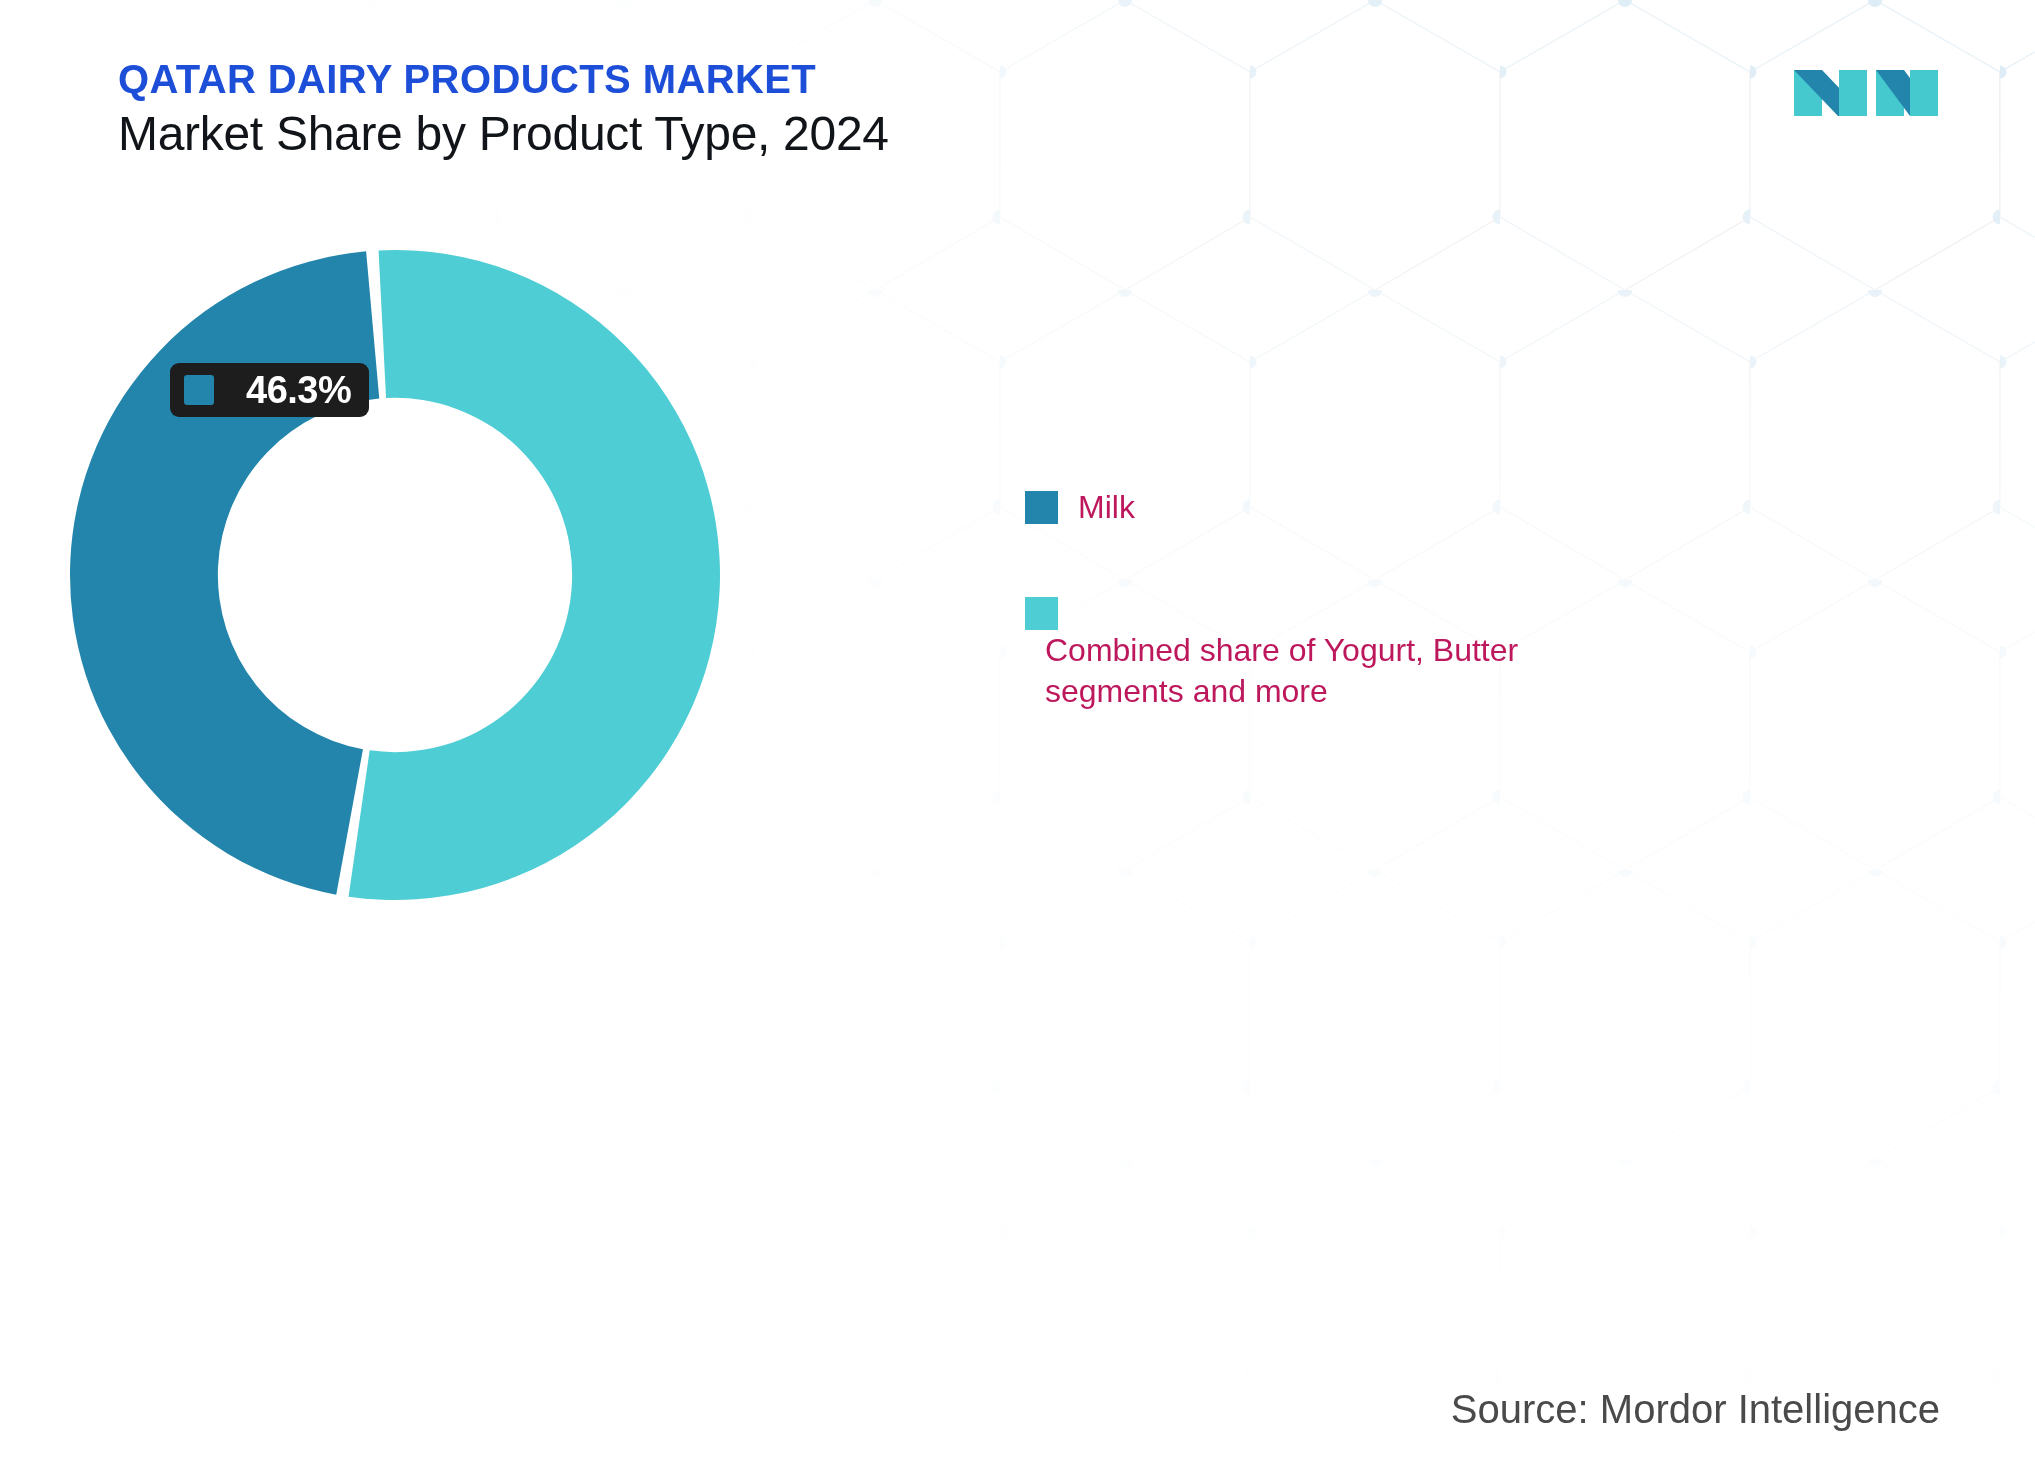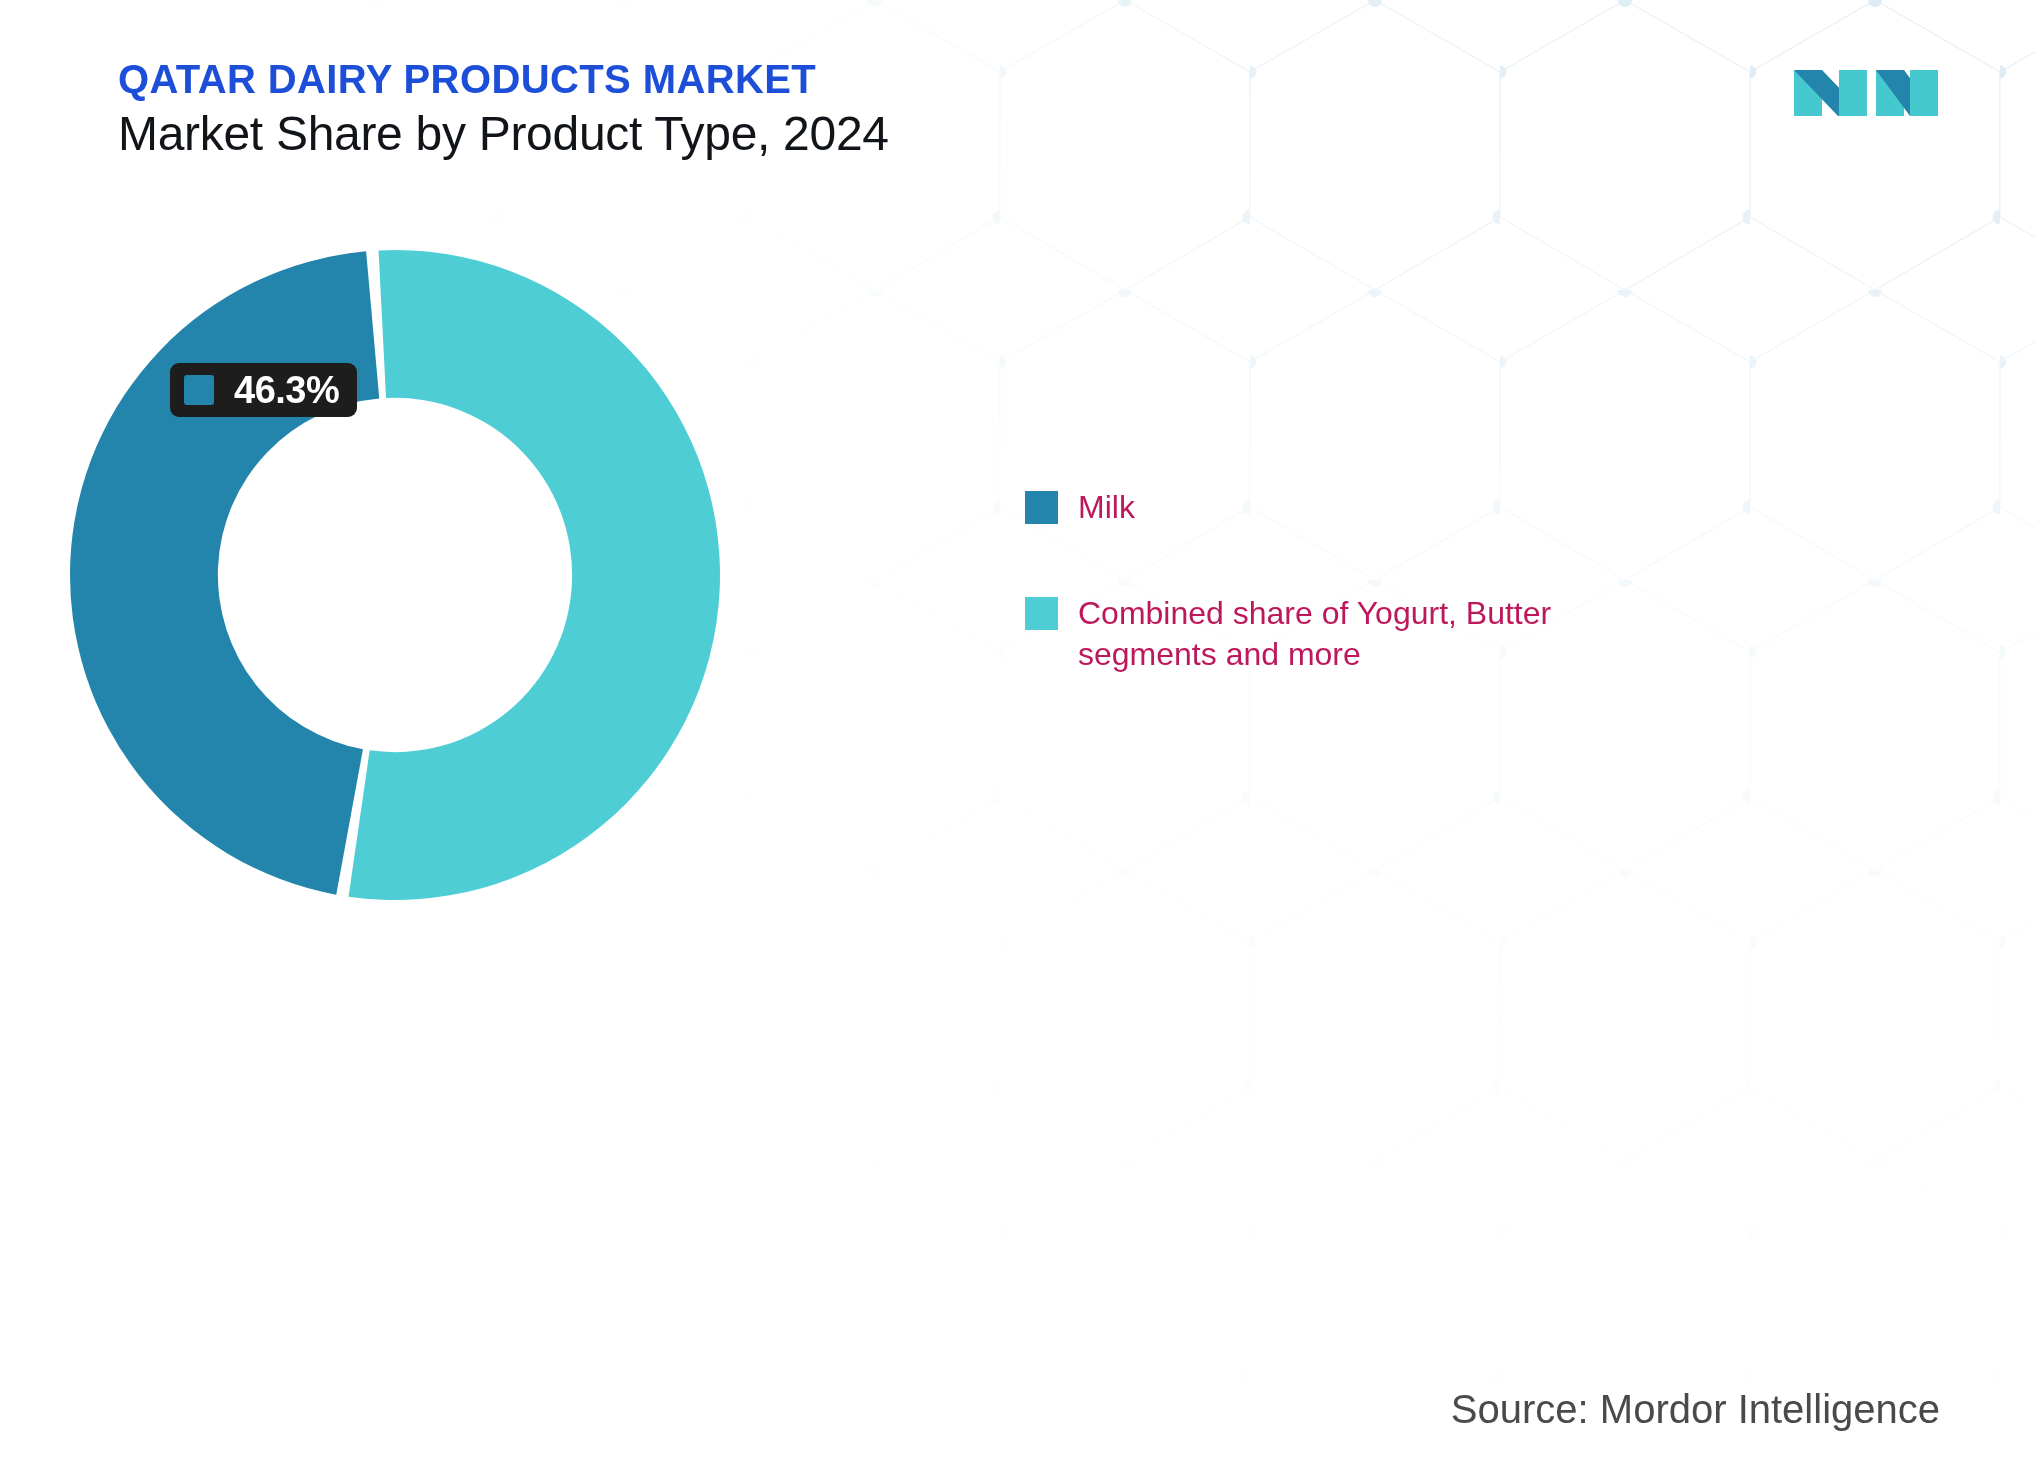--- a/index.html
+++ b/index.html
@@ -88,40 +88,40 @@
   #value-badge .swatch {
     width: 30px;
     height: 30px;
     border-radius: 3px;
     flex: none;
   }
   #value-badge .val {
     color: #ffffff;
     font-size: 38px;
     font-weight: 700;
-    margin-left: 20px;
+    margin-left: 32px;
     line-height: 1;
     letter-spacing: -0.5px;
     white-space: nowrap;
   }
 
   
   #legend {
     position: absolute;
     left: 1025px;
     top: 487px;
     width: 700px;
     z-index: 5;
   }
   .legend-item {
     display: flex;
     align-items: flex-start;
     margin-bottom: 64px;
   }
-  .legend-item:last-child { margin-bottom: 6px; }
+  .legend-item:last-child { margin-bottom: 6px; flex-direction: column; }
   .legend-swatch {
     width: 33px;
     height: 33px;
     flex: none;
     margin-top: 4px;
   }
   .legend-label {
     margin-left: 20px;
     font-size: 32px;
     color: #be185d;

